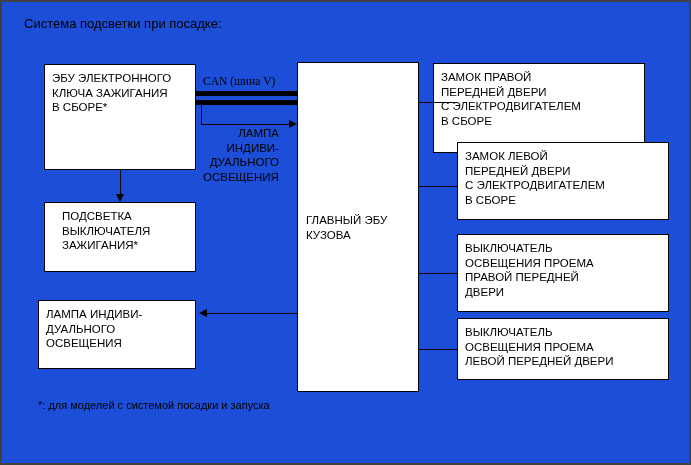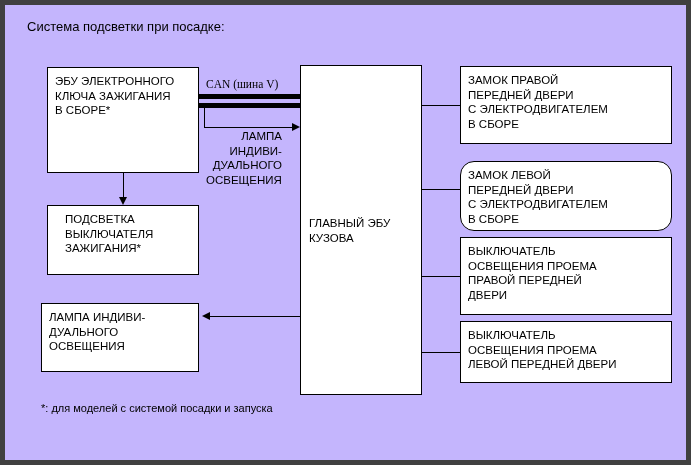--- a/index.html
+++ b/index.html
@@ -11,22 +11,22 @@
     height: 465px;
     background: #ffffff;
     font-family: "Liberation Sans", sans-serif;
     color: #000000;
     overflow: hidden;
   }
   #page {
     position: relative;
     width: 691px;
     height: 465px;
-    background: #c4b5fd;
-    border: 5px solid #404040;
+    background: #1d4ed8;
+    border: 2px solid #404040;
     box-sizing: border-box;
   }
   .title {
     position: absolute;
     left: 22px;
     top: 14px;
     font-size: 13px;
     line-height: 16px;
     white-space: nowrap;
   }
@@ -118,26 +118,26 @@
 ВЫКЛЮЧАТЕЛЯ
 ЗАЖИГАНИЯ*</div>
 
   <div class="box" style="left:36px; top:283px; width:158px; height:69px;margin-top:15px;">ЛАМПА ИНДИВИ-
 ДУАЛЬНОГО
 ОСВЕЩЕНИЯ</div>
 
   <div class="box center-v" style="left:295px; top:60px; width:122px; height:330px; padding-left:8px;">ГЛАВНЫЙ ЭБУ
 КУЗОВА</div>
 
-  <div class="box" style="left:455px; top:61px; width:212px; height:78px;">ЗАМОК ПРАВОЙ
+  <div class="box" style="left:431px; top:61px; width:212px; height:90px;">ЗАМОК ПРАВОЙ
 ПЕРЕДНЕЙ ДВЕРИ
 С ЭЛЕКТРОДВИГАТЕЛЕМ
 В СБОРЕ</div>
 
-  <div class="box" style="left:455px; top:156px; width:212px; height:70px;border-radius:14px;">ЗАМОК ЛЕВОЙ
+  <div class="box" style="left:455px; top:140px; width:212px; height:78px;">ЗАМОК ЛЕВОЙ
 ПЕРЕДНЕЙ ДВЕРИ
 С ЭЛЕКТРОДВИГАТЕЛЕМ
 В СБОРЕ</div>
 
   <div class="box" style="left:455px; top:232px; width:212px; height:78px;">ВЫКЛЮЧАТЕЛЬ
 ОСВЕЩЕНИЯ ПРОЕМА
 ПРАВОЙ ПЕРЕДНЕЙ
 ДВЕРИ</div>
 
   <div class="box" style="left:455px; top:316px; width:212px; height:62px;">ВЫКЛЮЧАТЕЛЬ

